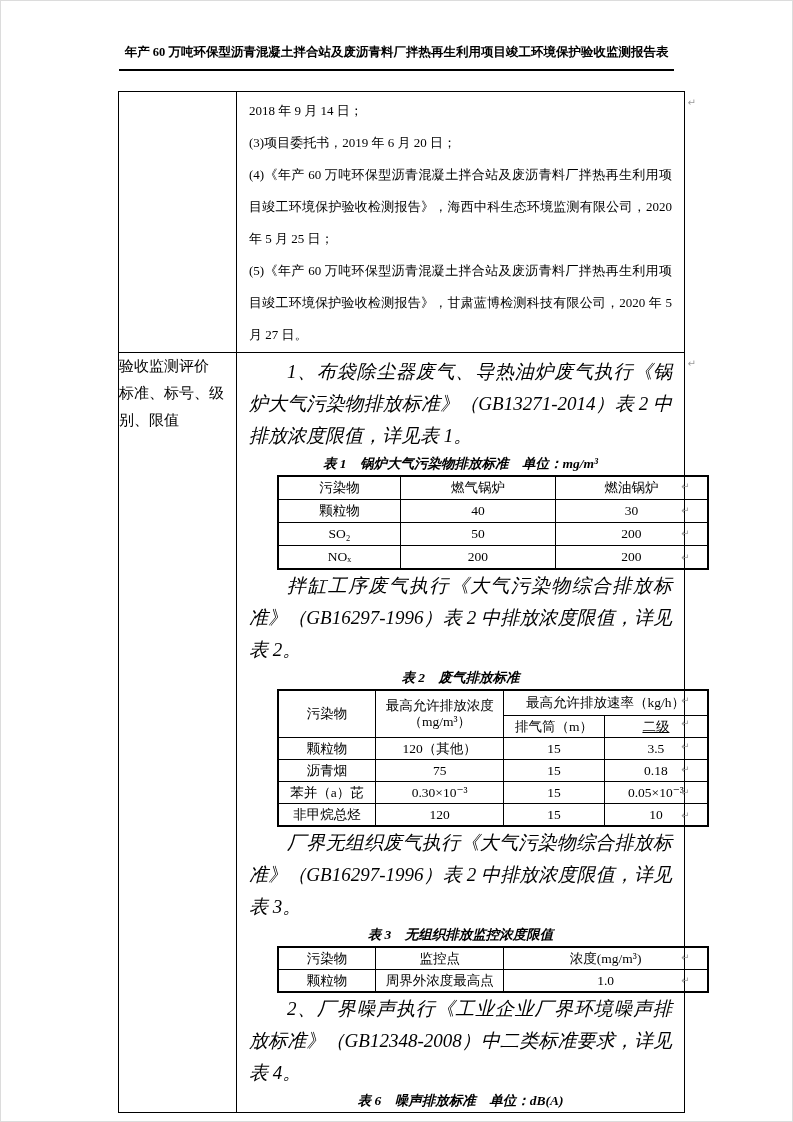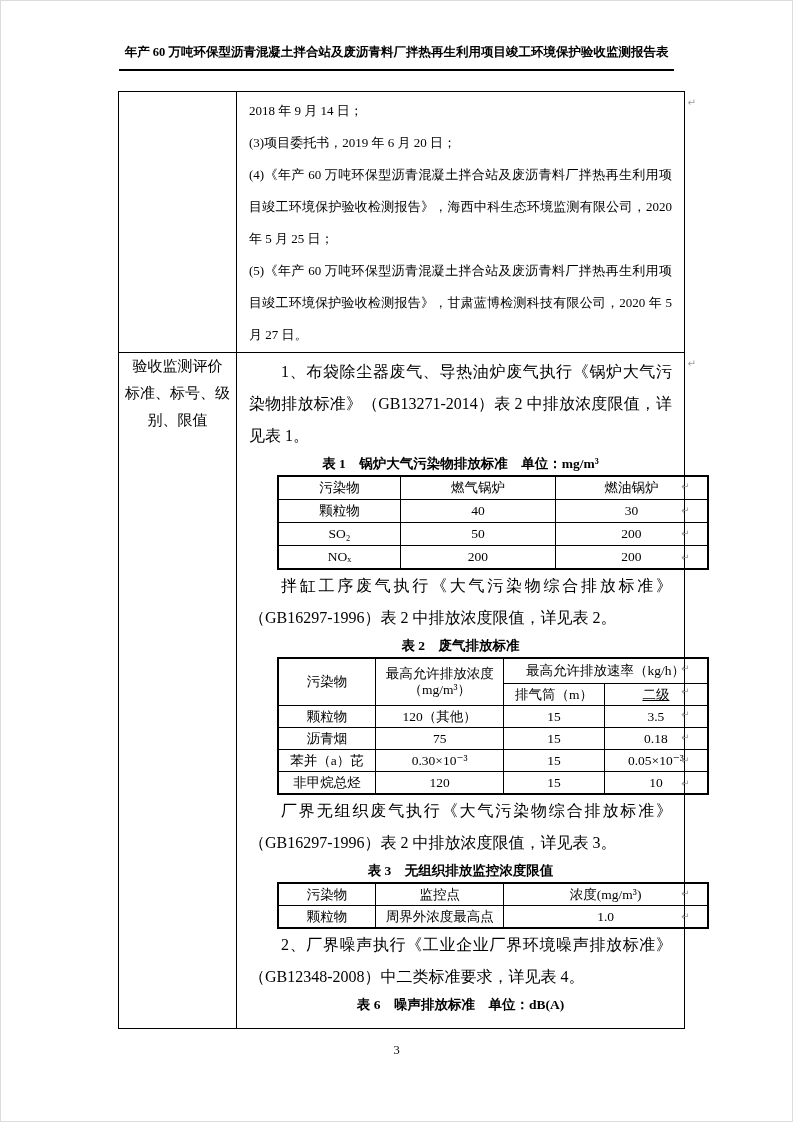--- a/index.html
+++ b/index.html
@@ -17,26 +17,26 @@
   table.outer{
     border-collapse:collapse;table-layout:fixed;
     margin:20px 0 0 118px;width:567px;
   }
   table.outer > tbody > tr > td{
     border:1.5px solid #000;vertical-align:top;padding:0;
   }
   td.label-col{width:117px;}
   tr.row1 > td{height:260px;}
   tr.row2 > td{height:675px;}
-  td.label-cell{vertical-align:middle;text-align:center;font-size:15px;line-height:27px;}
+  td.label-cell{vertical-align:middle;text-align:left;font-size:15px;line-height:27px;}
   td.content-cell{position:relative;}
   .cell-inner{padding:3px 12px 0 12px;position:relative;height:100%;box-sizing:border-box;}
   .r1-para{margin:0;font-size:13px;line-height:32px;text-align:justify;}
-  .s2-para{margin:0;font-size:16px;line-height:32px;text-align:justify;text-indent:2em;}
-  .tbl-caption{text-align:center;font-weight:bold;font-size:13.5px;line-height:23px;margin:0;}
+  .s2-para{margin:0;font-size:19px;line-height:32px;text-align:justify;text-indent:2em;font-style:italic;}
+  .tbl-caption{text-align:center;font-weight:bold;font-size:13.5px;line-height:23px;margin:0;font-style:italic;}
   .tbl-wrap{position:relative;width:432px;margin:0 auto;}
   table.inner{
     border-collapse:collapse;width:100%;font-size:13.5px;text-align:center;
     border:2px solid #000;table-layout:fixed;margin-left:28px;
   }
   table.inner td{border:1px solid #000;padding:0 3px;height:21px;line-height:16px;}
   table.t1 td{height:22px;}
   table.t2 td.hdr1{height:24px;}
   table.t4 td{height:24px;}
   .u{text-decoration:underline;}

